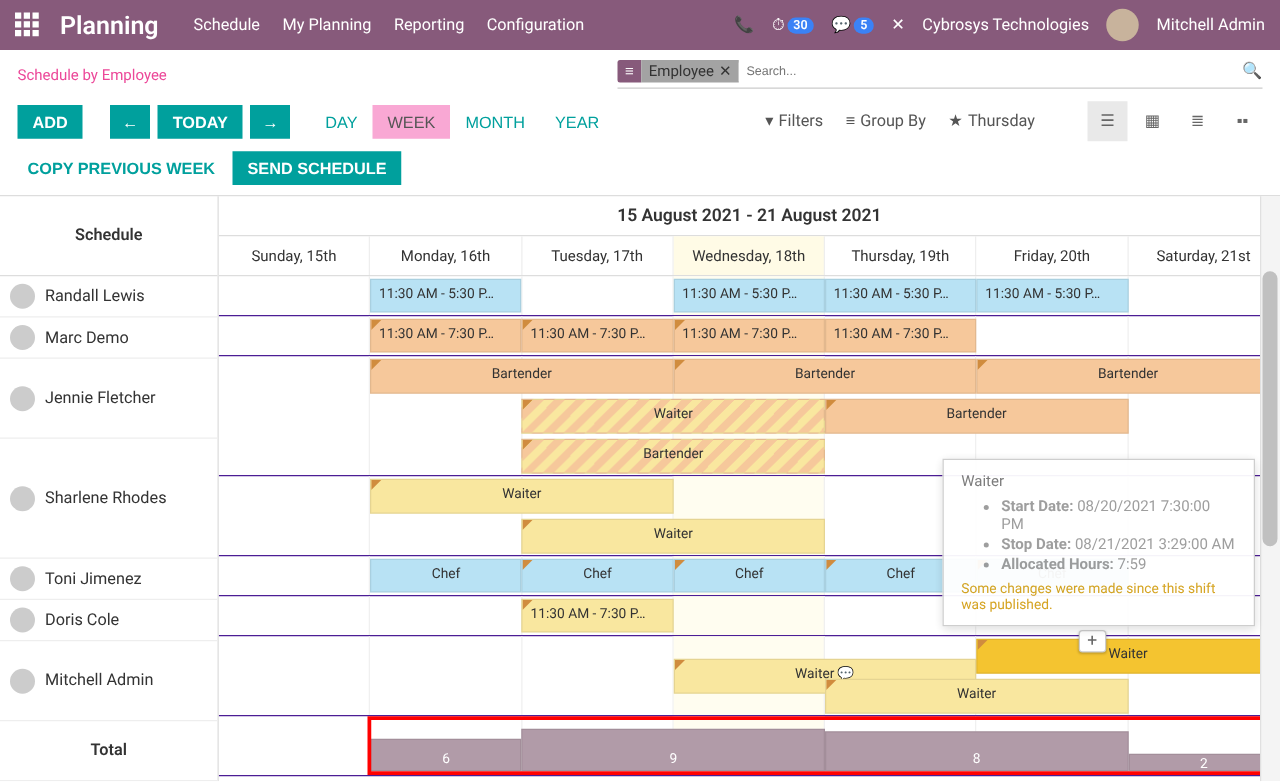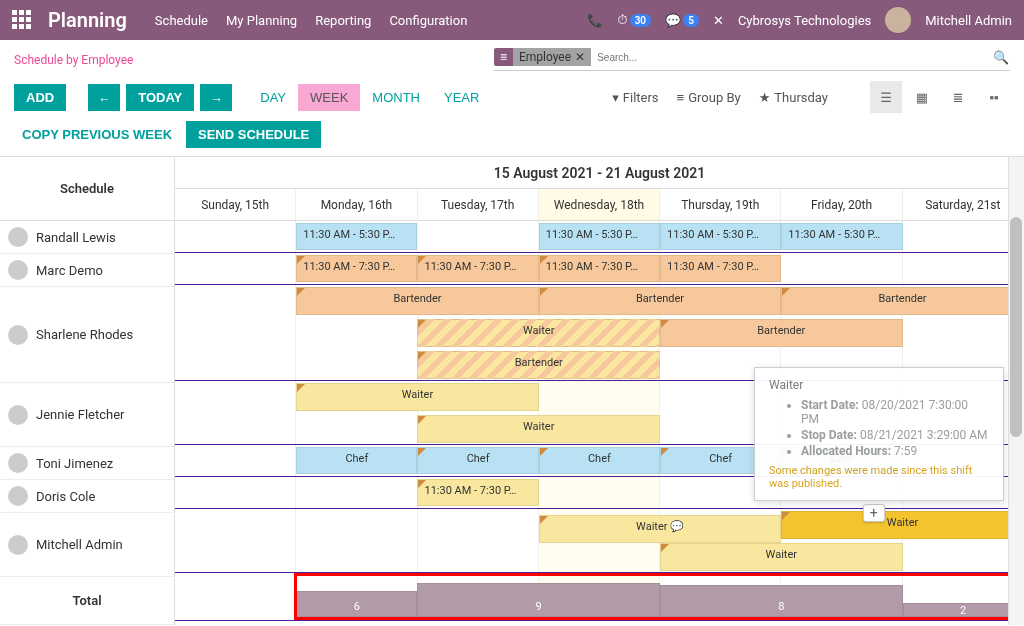--- a/index.html
+++ b/index.html
@@ -151,27 +151,27 @@
   <div class="gantt-left">
     <div class="schedule-label">Schedule</div>
     <div class="emp-row">
         <span class="av"></span>
         <span>Randall Lewis</span>
       </div>
     <div class="emp-row">
         <span class="av"></span>
         <span>Marc Demo</span>
       </div>
+    <div class="emp-row" style="min-height:64px">
+        <span class="av"></span>
+        <span>Jennie Fletcher</span>
+      </div>
     <div class="emp-row" style="min-height:96px">
         <span class="av"></span>
         <span>Sharlene Rhodes</span>
-      </div>
-    <div class="emp-row" style="min-height:64px">
-        <span class="av"></span>
-        <span>Jennie Fletcher</span>
       </div>
     <div class="emp-row">
         <span class="av"></span>
         <span>Toni Jimenez</span>
       </div>
     <div class="emp-row">
         <span class="av"></span>
         <span>Doris Cole</span>
       </div>
     <div class="emp-row" style="min-height:64px">
@@ -275,21 +275,21 @@
     </div>
 
     <div class="grid-row" style="min-height:64px">
       <div class="grid-cell"></div>
         <div class="grid-cell"></div>
         <div class="grid-cell"></div>
         <div class="grid-cell today"></div>
         <div class="grid-cell"></div>
         <div class="grid-cell"></div>
         <div class="grid-cell"></div>
-      <div class="shift yellow" style="top:6px;height:28px;left:42.85%;width:28.56%;text-align:center"><div class="corner"></div><span>Waiter</span> 💬</div>
+      <div class="shift yellow" style="top:18px;height:28px;left:42.85%;width:28.56%;text-align:center"><div class="corner"></div><span>Waiter</span> 💬</div>
       <div class="shift gold" style="top:2px;height:28px;left:71.41%;width:28.56%;text-align:center"><div class="corner"></div><span>Waiter</span></div>
       <div class="add-badge" style="top:-5px;left:81%">+</div>
       <div class="shift yellow" style="top:34px;height:28px;left:57.13%;width:28.56%;text-align:center"><div class="corner"></div><span>Waiter</span></div>
     </div>
 
     <div class="grid-row total-row" style="min-height:48px">
       <div class="grid-cell"></div>
         <div class="grid-cell"></div>
         <div class="grid-cell"></div>
         <div class="grid-cell today"></div>

